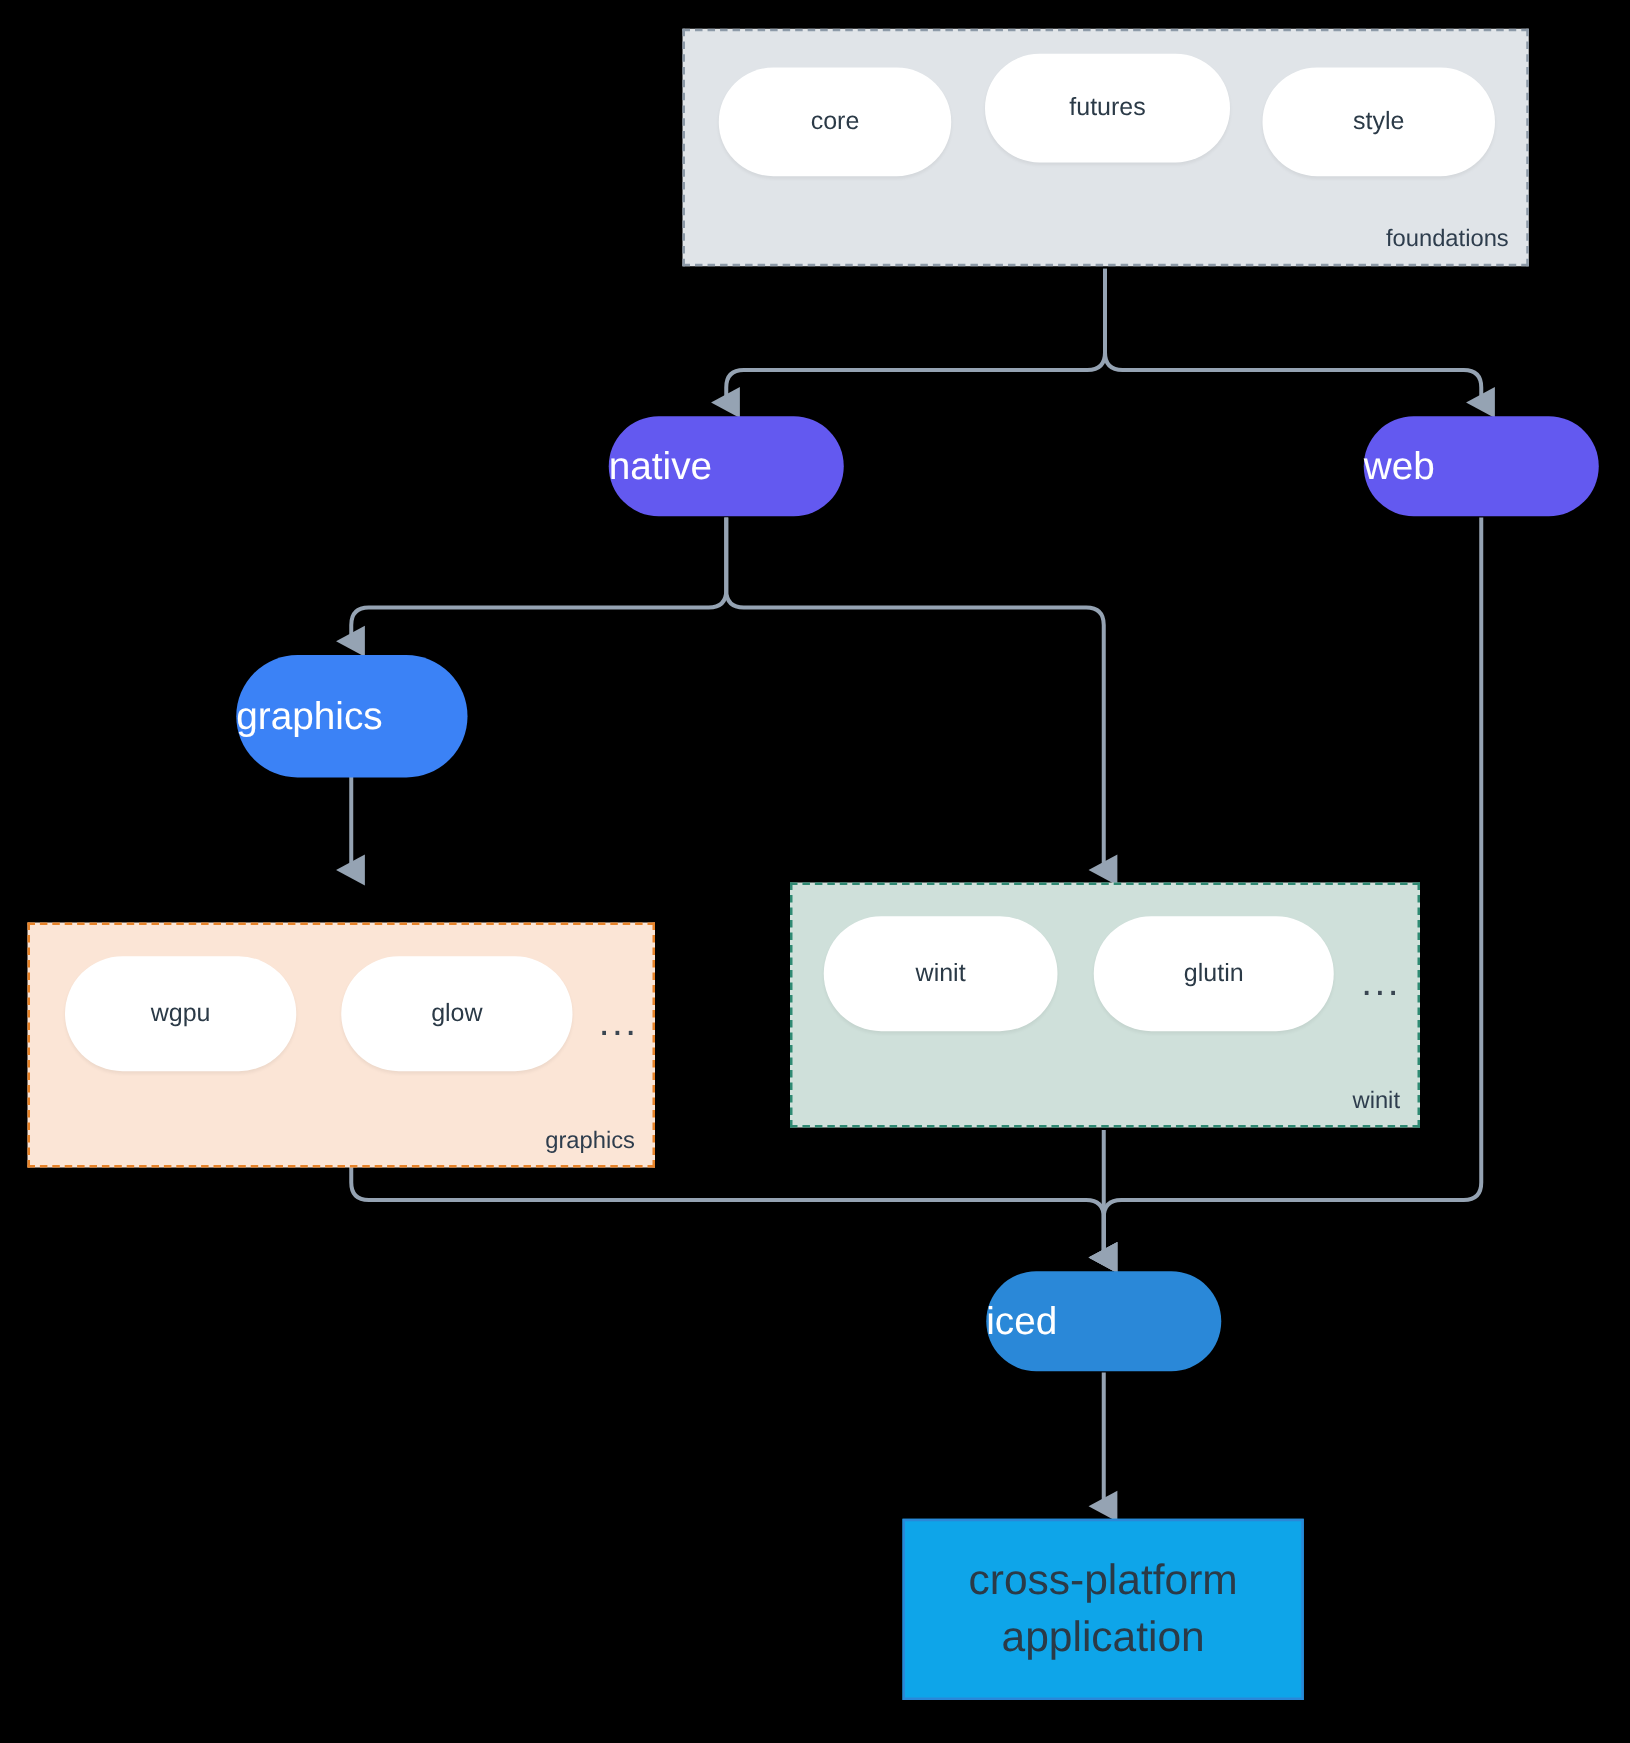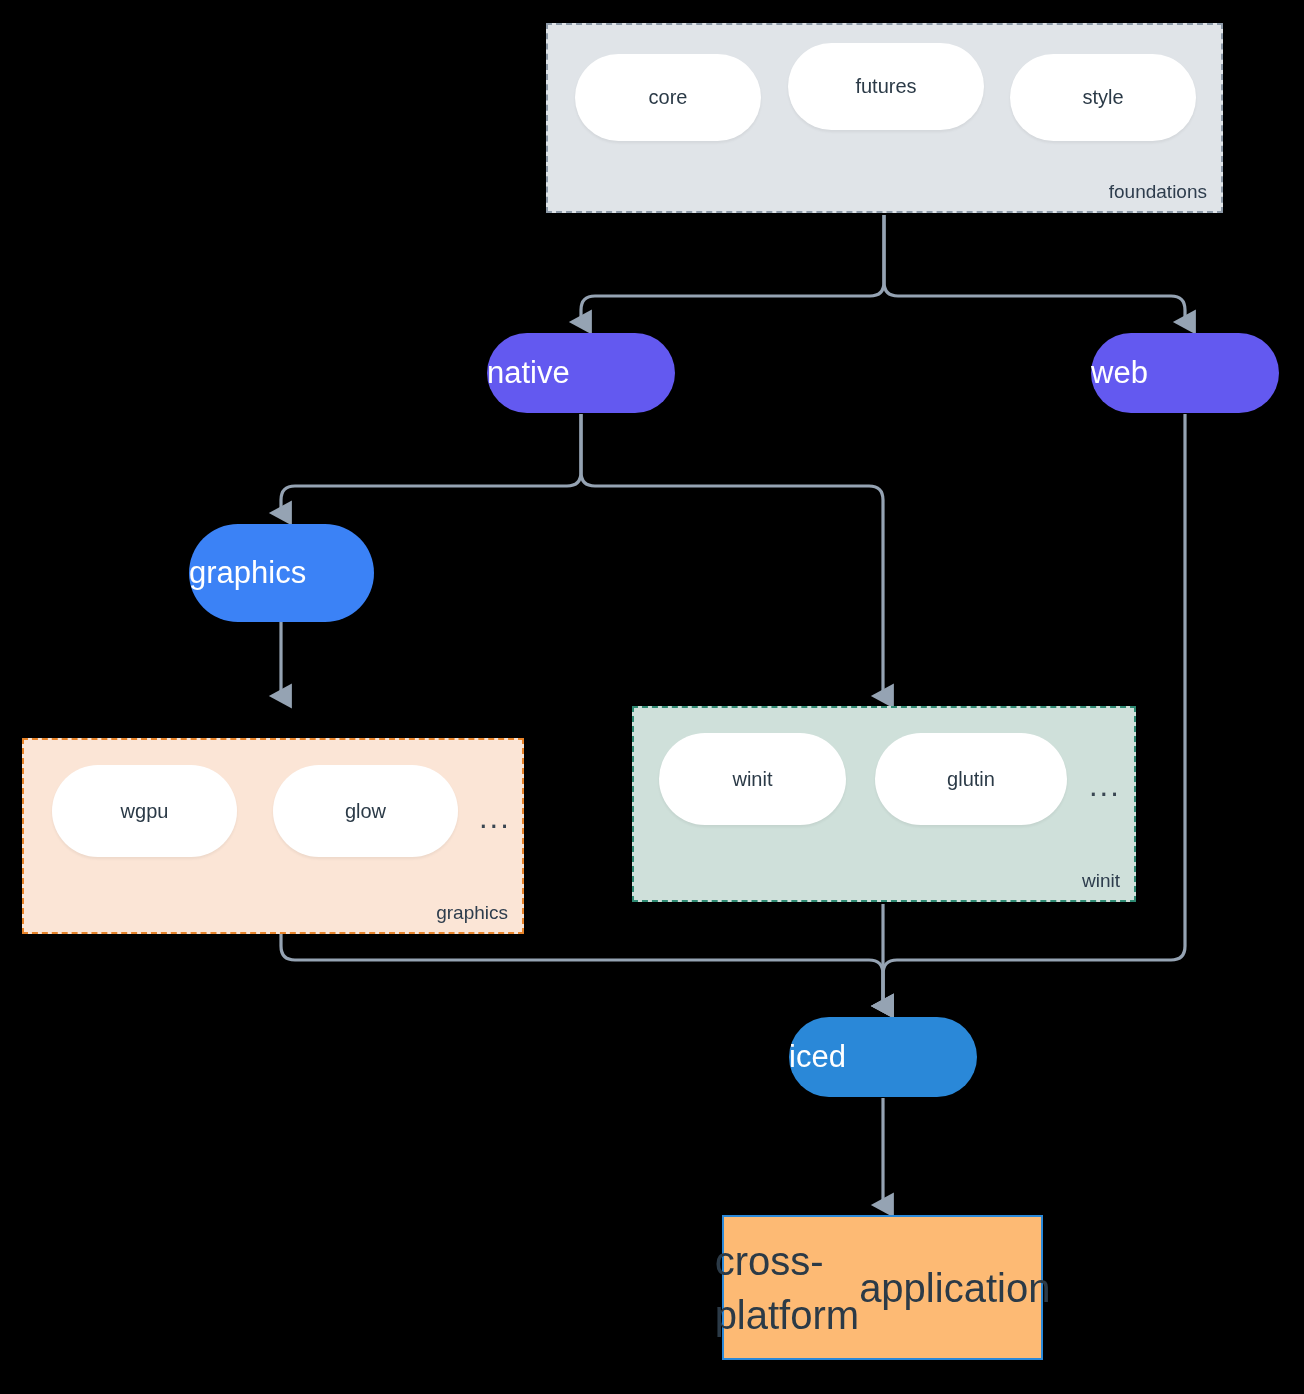--- a/index.html
+++ b/index.html
@@ -90,27 +90,28 @@
   }
   .node-native { left: 487px; top: 333px; width: 188px; height: 80px; background: #6359f0; }
   .node-web    { left: 1091px; top: 333px; width: 188px; height: 80px; background: #6359f0; }
   .node-graphics { left: 189px; top: 524px; width: 185px; height: 98px; background: #3b82f6; }
   .node-iced   { left: 789px; top: 1017px; width: 188px; height: 80px; background: #2a88d8; }
 
   
   .rect-node {
     position: absolute;
     left: 722px; top: 1215px; width: 321px; height: 145px;
-    background: #fdba74;
+    background: #0ea5e9;
     border: 2px solid #2a88d8;
     display: flex;
+    flex-direction: column;
     align-items: center;
     justify-content: center;
     color: #2b3a47;
-    font-size: 40px;
+    font-size: 34px;
     line-height: 1.35;
     box-sizing: border-box;
   }
 </style>
 </head>
 <body>
 
 <div id="stage">
 
   <svg class="edges" viewBox="0 0 1304 1394">

